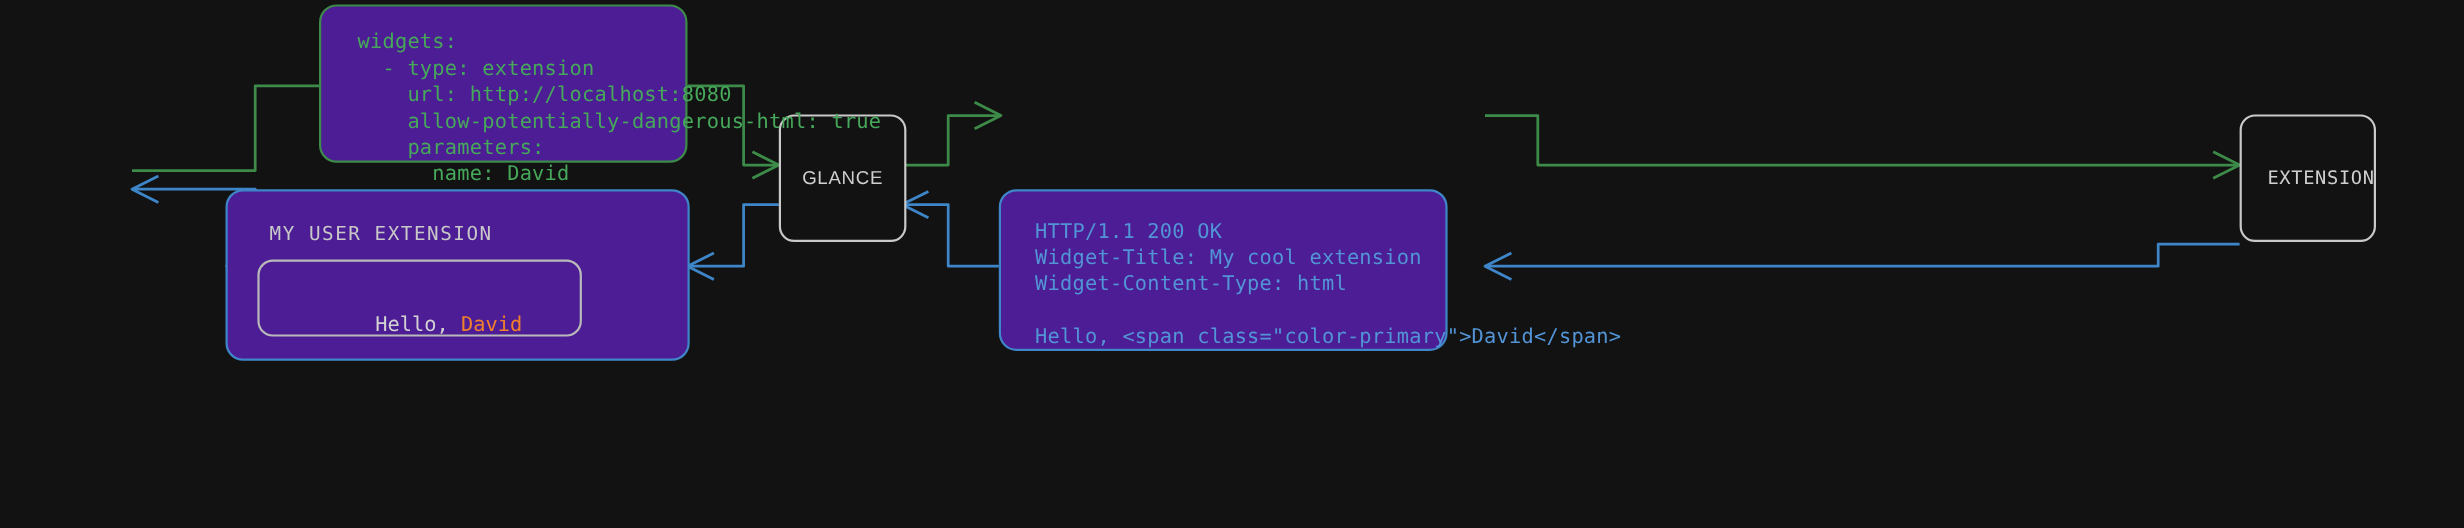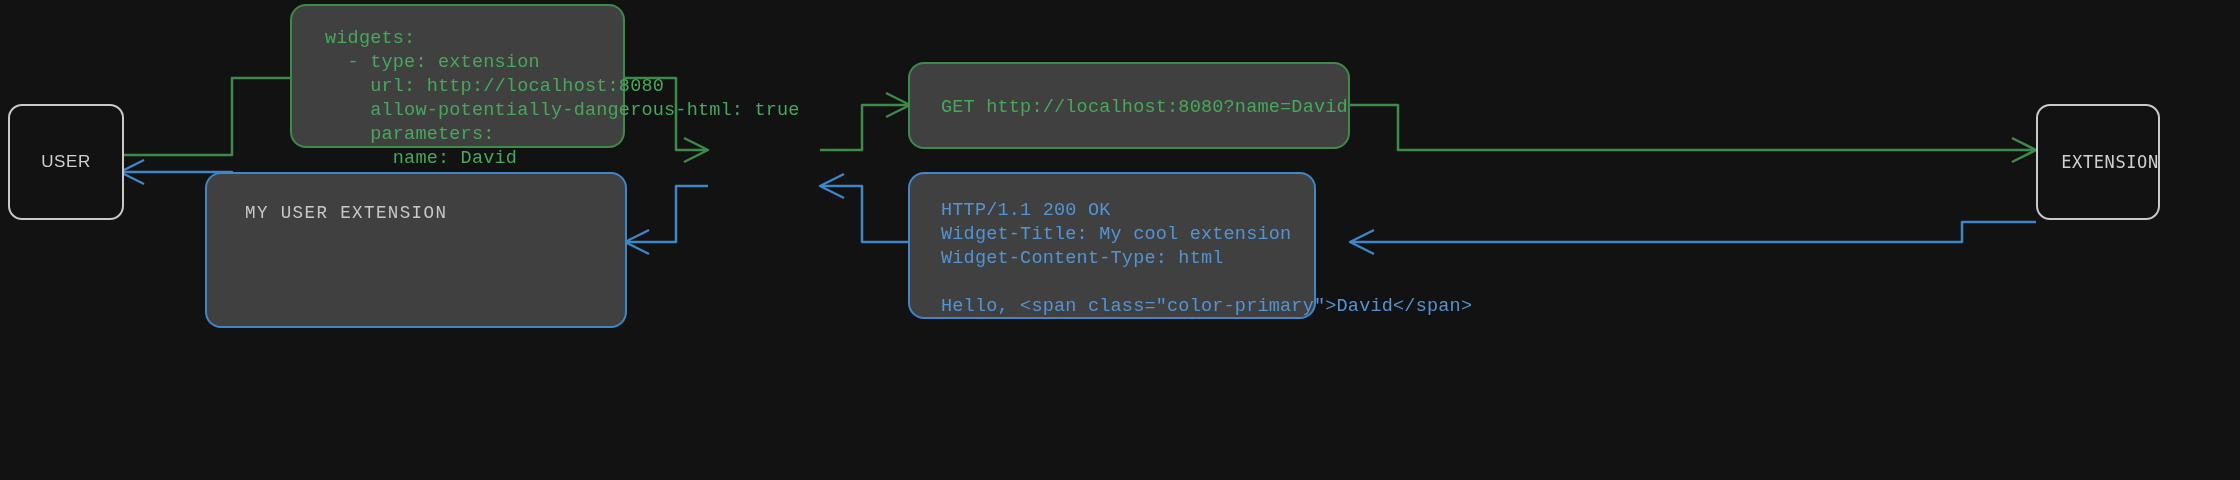--- a/index.html
+++ b/index.html
@@ -8,22 +8,22 @@
   #stage{position:relative;width:2240px;height:480px;background:#121212;}
 
   svg.wires{position:absolute;left:0;top:0;width:2240px;height:480px;overflow:visible;}
 
   .node{position:absolute;border:2px solid #c9c9c9;border-radius:14px;
         background:#121212;display:flex;align-items:center;justify-content:center;}
   .node .lbl{color:#cfcfcf;font-size:17px;letter-spacing:.6px;white-space:nowrap;}
   .node.sans .lbl{font-family:"Liberation Sans","DejaVu Sans",sans-serif;}
   .node.mono .lbl{font-family:"DejaVu Sans Mono","Liberation Mono",monospace;margin-left:24px;}
 
-  .panel{position:absolute;border:2px solid;border-radius:16px;background:#404040;
-         box-sizing:border-box;font-family:Liberation Mono, monospace;}
+  .panel{position:absolute;border:2px solid;border-radius:16px;background:#4c1d95;
+         box-sizing:border-box;}
   .panel.green{border-color:#3d8b49;}
   .panel.blue{border-color:#3f86c9;}
 
   .code{white-space:pre;font-size:18.5px;line-height:24px;letter-spacing:.2px;}
   .code.green{color:#46a85a;}
   .code.blue{color:#5294d6;}
 
   .wtitle{color:#c8c8c8;font-size:17.5px;letter-spacing:1.4px;white-space:nowrap;}
   .wbox{position:absolute;border:2px solid #b9b9b9;border-radius:14px;box-sizing:border-box;}
   .wbody{color:#d2d2d2;font-size:18.5px;white-space:pre;}
@@ -56,47 +56,49 @@
       <path stroke="#3f86c9" d="M844,174 L820,186 L844,198"></path>
 
       <path stroke="#3f86c9" d="M708,186 L676,186 L676,242 L627,242"></path>
       <path stroke="#3f86c9" d="M649,230 L625,242 L649,254"></path>
 
       <path stroke="#3f86c9" d="M205,242 L232,242 L232,172 L122,172"></path>
       <path stroke="#3f86c9" d="M144,160 L120,172 L144,184"></path>
     </g>
   </svg>
 
-  <div class="node sans" style="left:8px;top:104px;width:112px;height:112px;">
-    <span class="lbl">USER</span>
+
+  <div class="node sans" style="left:708px;top:104px;width:112px;height:112px;">
+    <span class="lbl">GLANCE</span>
   </div>
-
 
   <div class="node mono" style="left:2036px;top:104px;width:120px;height:112px;">
     <span class="lbl">EXTENSION</span>
   </div>
 
   <div class="panel green" style="left:290px;top:4px;width:335px;height:144px;">
     <div class="code green" style="position:absolute;left:33px;top:21px;">widgets:
   - type: extension
     url: http://localhost:8080
     allow-potentially-dangerous-html: true
     parameters:
       name: David</div>
   </div>
 
-  <div class="panel green" style="left:908px;top:62px;width:442px;height:87px;">
-    <div class="code green" style="position:absolute;left:31px;top:32px;">GET http://localhost:8080?name=David</div>
-  </div>
 
   <div class="panel blue" style="left:908px;top:172px;width:408px;height:147px;">
     <div class="code blue" style="position:absolute;left:31px;top:25px;">HTTP/1.1 200 OK
 Widget-Title: My cool extension
 Widget-Content-Type: html
 
 Hello, &lt;span class="color-primary"&gt;David&lt;/span&gt;</div>
   </div>
 
   <div class="panel blue" style="left:205px;top:172px;width:422px;height:156px;">
     <div class="wtitle" style="position:absolute;left:38px;top:29px;">MY USER EXTENSION</div>
+    <div class="wbox" style="left:27px;top:62px;width:295px;height:70px;">
+      <div class="wbody" style="position:absolute;left:16px;top:26px;">
+        <span>Hello, </span><span class="accent">David</span>
+      </div>
+    </div>
   </div>
 
 </div>
 
 </body></html>

